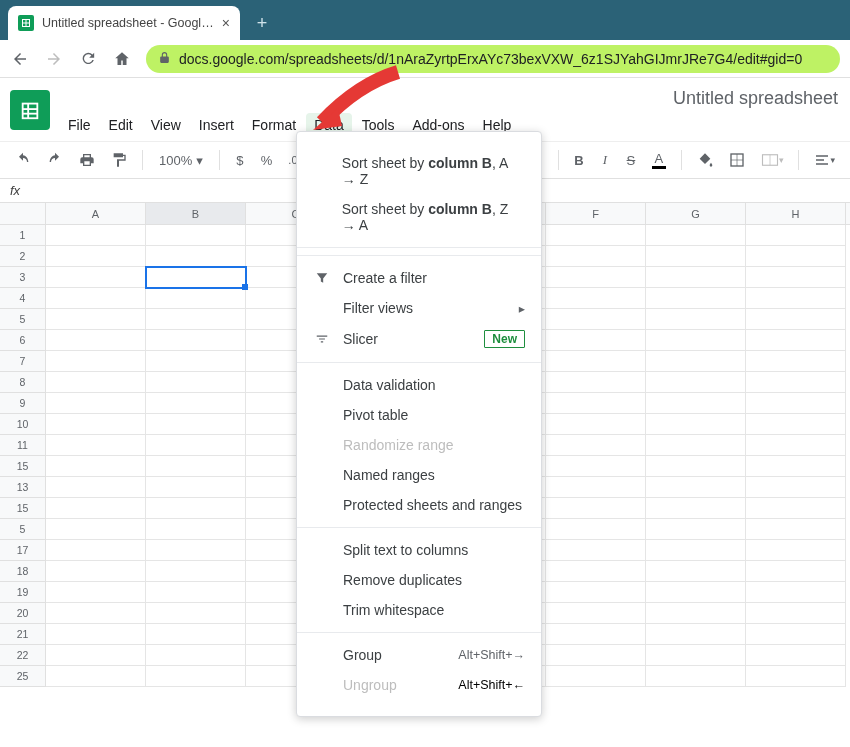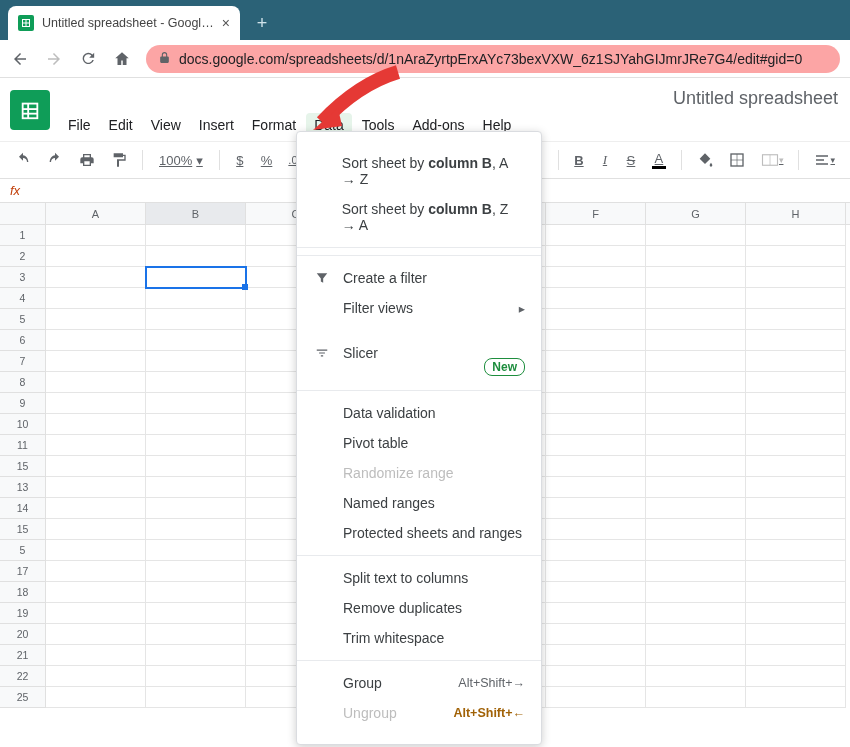--- a/index.html
+++ b/index.html
@@ -10,44 +10,44 @@
   .browser-tab { background: #fff; height: 34px; width: 232px; border-radius: 8px 8px 0 0; display: flex; align-items: center; padding: 0 10px; gap: 8px; font-size: 12.5px; color: #444; }
   .browser-tab .favicon { width: 16px; height: 16px; background: #0f9d58; border-radius: 2px; display:flex; align-items:center; justify-content:center; }
   .browser-tab .favicon svg { width: 10px; height: 10px; }
   .browser-tab .title { flex: 1; white-space: nowrap; overflow: hidden; text-overflow: ellipsis; }
   .browser-tab .close { color: #555; font-size: 14px; }
   .newtab { width: 28px; height: 28px; margin: 0 0 3px 8px; display:flex; align-items:center; justify-content:center; color:#cfe3ea; font-size:18px; }
 
   .browser-toolbar { height: 38px; background: #fff; border-bottom: 1px solid #e0e0e0; display:flex; align-items:center; padding: 0 10px; gap: 14px; }
   .nav-btn { color:#5f6368; display:flex; align-items:center; justify-content:center; width:20px; height:20px; }
   .nav-btn.disabled { color:#bdbdbd; }
-  .addr-bar { flex:1; height:28px; background:#fca5a5; border-radius:14px; display:flex; align-items:center; padding:0 12px; gap:8px; color:#5f6368; font-size:14px; }
+  .addr-bar { flex:1; height:28px; background:#bef264; border-radius:14px; display:flex; align-items:center; padding:0 12px; gap:8px; color:#5f6368; font-size:14px; }
   .addr-bar .lock { color:#606367; }
   .addr-bar .url { color:#202124; white-space:nowrap; overflow:hidden; }
 
   
   .sheets-head { display:flex; align-items:flex-start; padding: 8px 12px 0 10px; gap:10px; }
   .sheets-logo { width:40px; height:40px; background:#0f9d58; border-radius:4px; margin-top:4px; display:flex; align-items:center; justify-content:center; }
   .sheets-logo svg { width:22px; height:28px; }
   .head-right { flex:1;text-align:right; }
   .doc-title { font-size:18px; color:#5f6368; padding: 2px 0 4px 2px; }
   .menubar { display:flex; gap:2px; font-size:14px; color:#202124; }
   .menubar .mitem { padding:4px 8px; border-radius:4px; cursor:default; }
   .menubar .mitem.active { background:#e6f4ea; }
 
   
-  .toolbar { height:38px; border-top:1px solid #eee; border-bottom:1px solid #e0e0e0; margin-top:4px; display:flex; align-items:center; padding:0 10px; gap:6px; color:#5f6368; font-size:13px;text-decoration:underline; }
+  .toolbar { height:38px; border-top:1px solid #eee; border-bottom:1px solid #e0e0e0; margin-top:4px; display:flex; align-items:center; padding:0 10px; gap:6px; color:#5f6368; font-size:13px; }
   .tb-btn { padding:4px 5px; display:flex; align-items:center; justify-content:center; min-width:20px; }
   .tb-sep { width:1px; height:20px; background:#e0e0e0; margin:0 4px; }
   .zoom { display:flex; align-items:center; gap:4px; padding:0 6px; }
   .text-color { display:flex; flex-direction:column; align-items:center; }
   .text-color .bar { width:14px; height:3px; background:#000; }
 
   
-  .fx-bar { height:24px; border-bottom:1px solid #e0e0e0; display:flex; align-items:center; padding:0 10px; font-size:13px; color:#c2410c; font-style:italic; }
+  .fx-bar { height:24px; border-bottom:1px solid #e0e0e0; display:flex; align-items:center; padding:0 10px; font-size:13px; color:#404040; font-style:italic; }
 
   
   .grid-wrap { position:relative; }
   .col-headers { display:flex; height:22px; background:#f8f9fa; border-bottom:1px solid #e0e0e0; font-size:11px; color:#5f6368; }
   .corner { width:46px; border-right:1px solid #e0e0e0; background:#f8f9fa; }
   .colh { width:100px; border-right:1px solid #e0e0e0; display:flex; align-items:center; justify-content:center; }
   .colh.sel { background:#e8eaed; }
   .rows { }
   .row { display:flex; height:21px; }
   .rowh { width:46px; background:#f8f9fa; border-right:1px solid #e0e0e0; border-bottom:1px solid #e0e0e0; font-size:10.5px; color:#5f6368; display:flex; align-items:center; justify-content:center; }
@@ -55,22 +55,22 @@
   .cell.active { outline:2px solid #1a73e8; outline-offset:-1px; position:relative; }
   .cell.active::after { content:""; position:absolute; right:-3px; bottom:-3px; width:6px; height:6px; background:#1a73e8; }
 
   
   .dropdown { position:absolute; left:296px; top:131px; width:246px; background:#fff; border:1px solid #dadce0; border-radius:4px; box-shadow:0 2px 10px rgba(0,0,0,.2); padding:16px 0; font-size:14px; color:#3c4043; z-index:50; }
   .dd-item { display:flex; align-items:center; padding:7px 16px 7px 16px; gap:12px; position:relative; }
   .dd-item .icon-slot { width:18px; display:flex; justify-content:center; color:#5f6368; }
   .dd-item.disabled { color:#bdbdbd; }
   .dd-sep { height:1px; background:#e8eaed; margin:7px 0; }
   .dd-item .right { margin-left:auto; color:#5f6368; font-size:12.5px; display:flex; align-items:center; gap:2px; }
-  .dd-item.disabled .right { color:#a16207;font-weight:bold; }
-  .new-badge { border:1.5px solid #1e8e3e; color:#1e8e3e; font-size:12px; font-weight:600; padding:1px 7px; border-radius:8px;margin-top:28px; }
+  .dd-item.disabled .right { color:#000000; }
+  .new-badge { border:1.5px solid #1e8e3e; color:#1e8e3e; font-size:12px; font-weight:600; padding:1px 7px; border-radius:1px; }
   .submenu-arrow { color:#5f6368; }
 
   
   .red-arrow { position:absolute; left:308px; top:64px; z-index:60; pointer-events:none; }
 
 </style>
 </head>
 <body>
 
 <div class="browser-tabbar">
@@ -367,31 +367,20 @@
         <div class="cell"></div>
         <div class="cell"></div>
         <div class="cell"></div>
         <div class="cell"></div>
         <div class="cell"></div>
         <div class="cell"></div>
         <div class="cell"></div>
         <div class="cell"></div>
       </div>
       <div class="row">
-        <div class="rowh">14</div>
-        <div class="cell"></div>
-        <div class="cell"></div>
-        <div class="cell"></div>
-        <div class="cell"></div>
-        <div class="cell"></div>
-        <div class="cell"></div>
-        <div class="cell"></div>
-        <div class="cell"></div>
-      </div>
-      <div class="row">
         <div class="rowh">15</div>
         <div class="cell"></div>
         <div class="cell"></div>
         <div class="cell"></div>
         <div class="cell"></div>
         <div class="cell"></div>
         <div class="cell"></div>
         <div class="cell"></div>
         <div class="cell"></div>
       </div>

